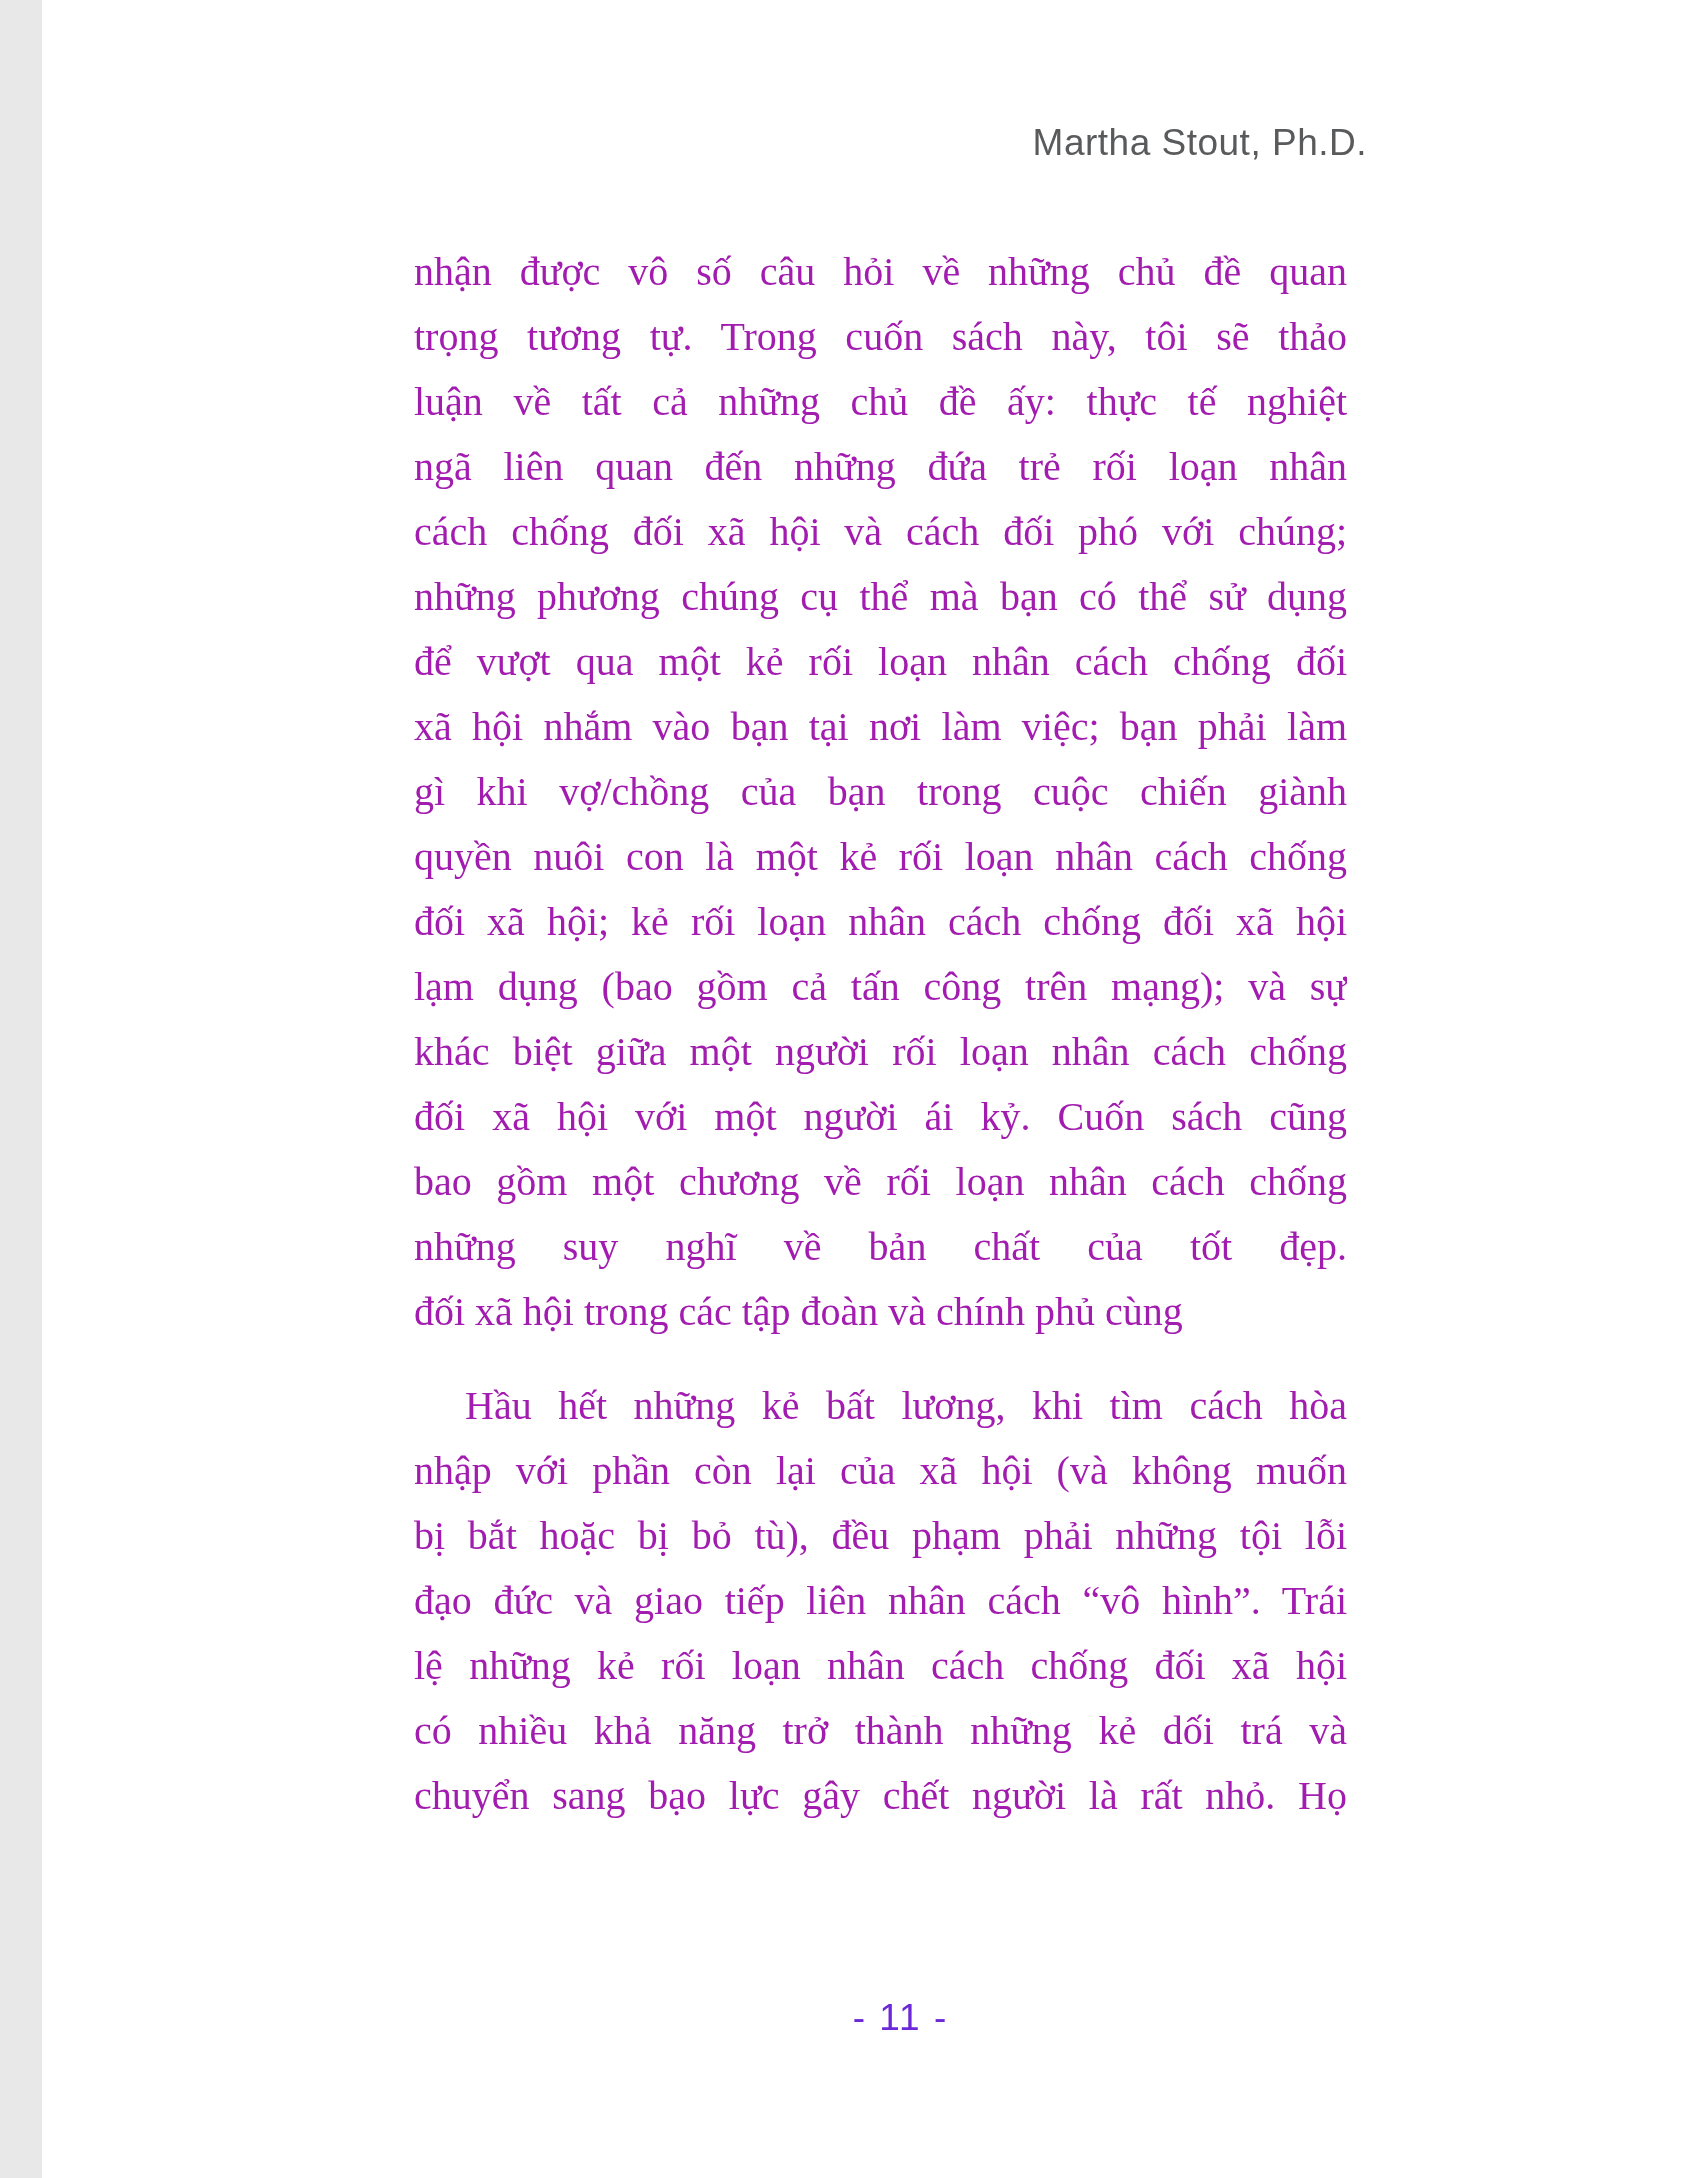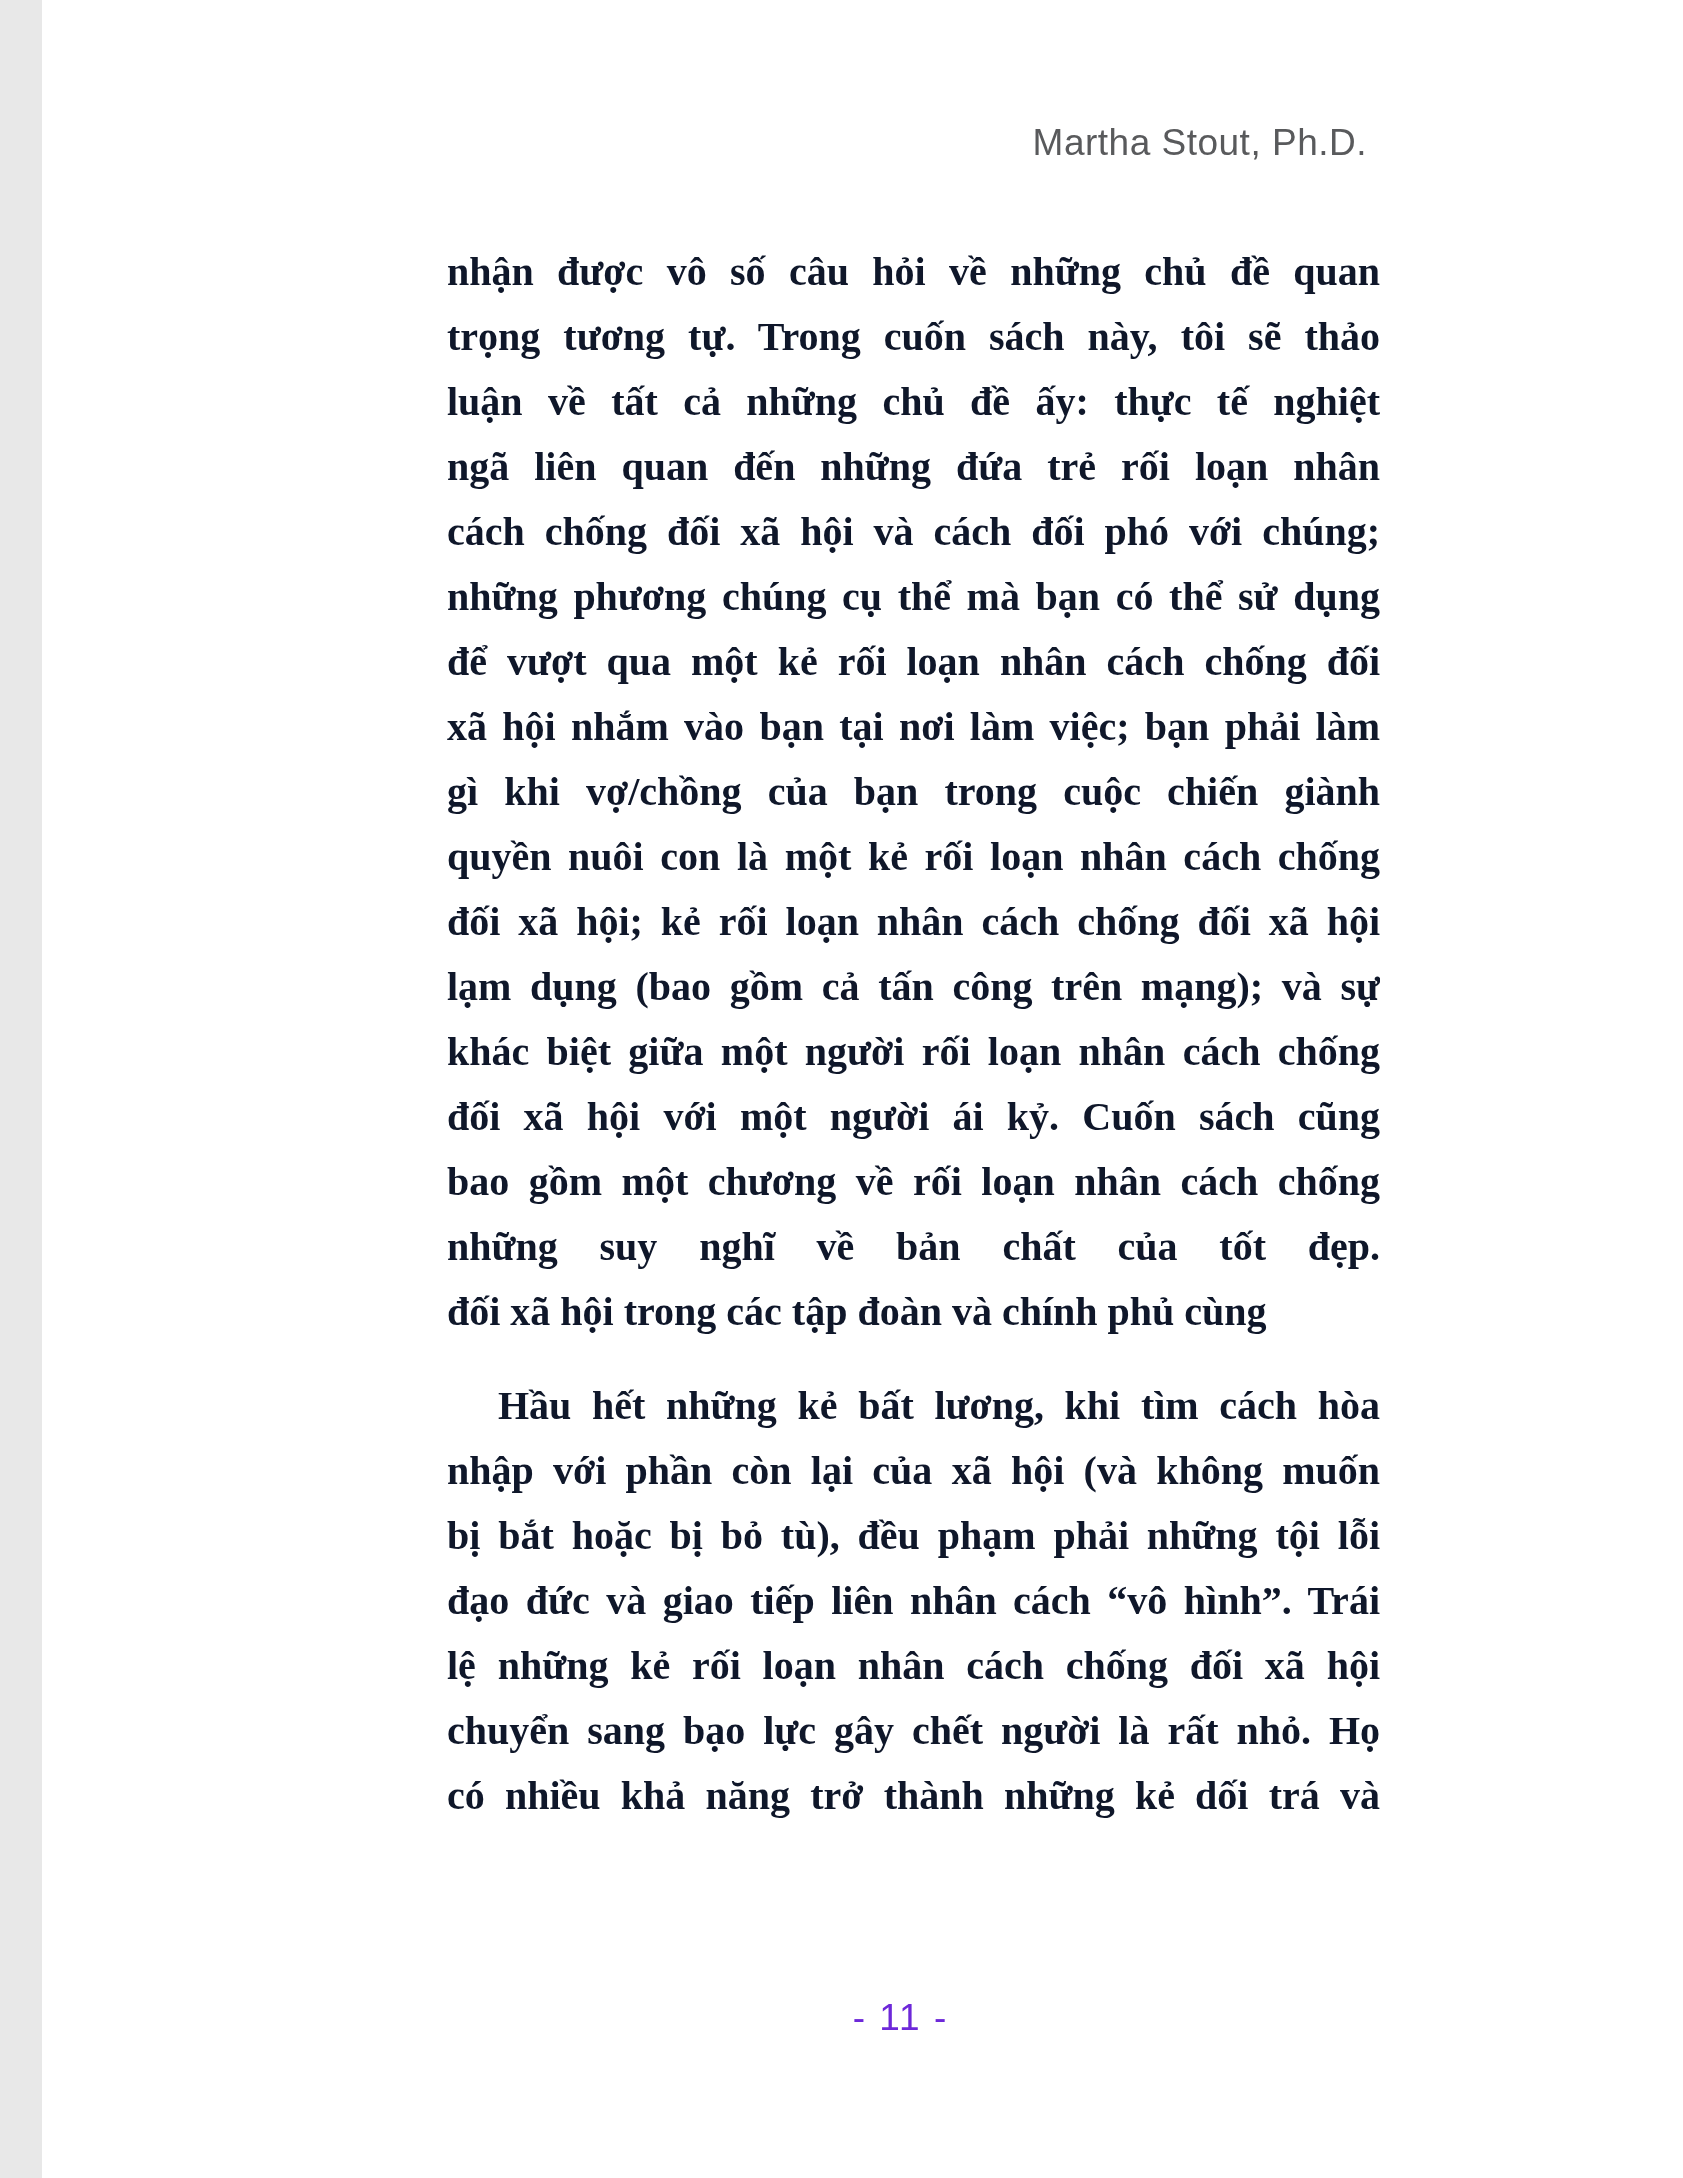--- a/index.html
+++ b/index.html
@@ -23,27 +23,26 @@
     width: 933px;
     text-align: right;
     font-family: "Liberation Sans", "DejaVu Sans", sans-serif;
     font-size: 37px;
     line-height: 44px;
     color: #595a5c;
     letter-spacing: 0.5px;
   }
   .body-text {
     position: absolute;
-    left: 405px;
+    left: 372px;
     top: 239px;
     width: 933px;
-    color: #0f172a;
+    color: #a21caf;
     font-size: 40px;
     line-height: 65px;
-    font-weight: bold;
   }
   .para {
     margin: 0;
     padding: 0;
   }
   .para + .para {
     margin-top: 29px;
   }
   .line {
     text-align: justify;
@@ -98,22 +97,22 @@
         <div class="line">những suy nghĩ về bản chất của tốt đẹp.</div>
         <div class="line">đối xã hội trong các tập đoàn và chính phủ cùng</div>
       </div>
 
     <div class="para indent-first">
         <div class="line">Hầu hết những kẻ bất lương, khi tìm cách hòa</div>
         <div class="line">nhập với phần còn lại của xã hội (và không muốn</div>
         <div class="line">bị bắt hoặc bị bỏ tù), đều phạm phải những tội lỗi</div>
         <div class="line">đạo đức và giao tiếp liên nhân cách “vô hình”. Trái</div>
         <div class="line">lệ những kẻ rối loạn nhân cách chống đối xã hội</div>
+        <div class="line">có nhiều khả năng trở thành những kẻ dối trá và</div>
         <div class="line">chuyển sang bạo lực gây chết người là rất nhỏ. Họ</div>
-        <div class="line">có nhiều khả năng trở thành những kẻ dối trá và</div>
       </div>
 
   </div>
 
   <div class="page-footer">- 11 -</div>
 
 </div>
 
 
 </body></html>

